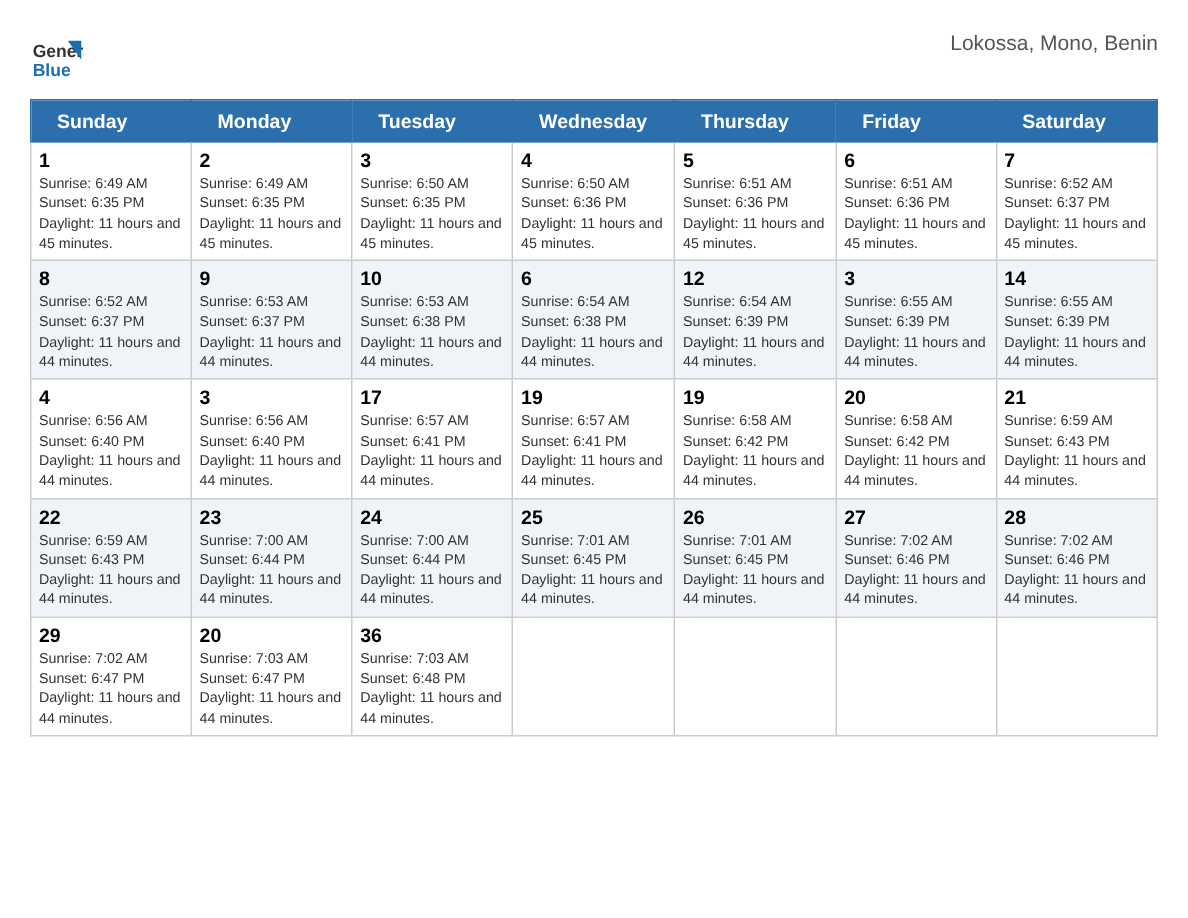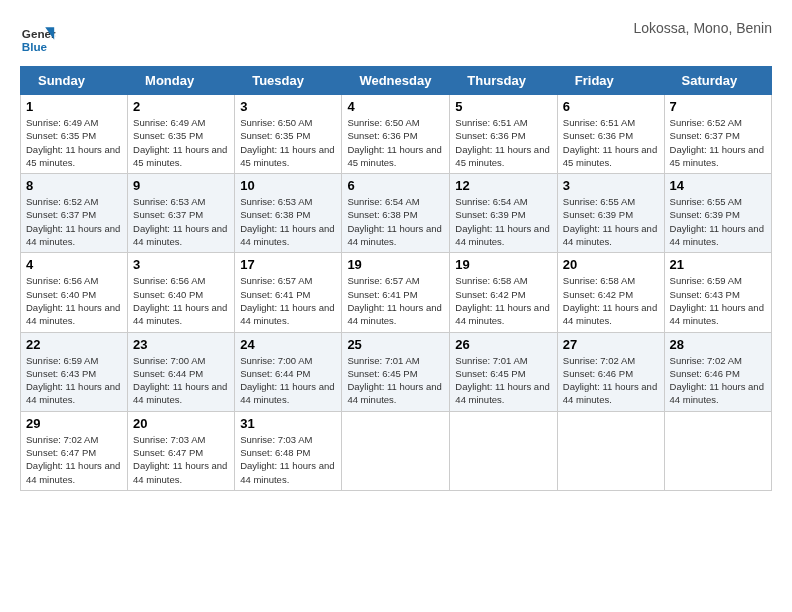--- a/index.html
+++ b/index.html
@@ -232,21 +232,21 @@
       <tr>
         <td>
           <span class="day-num">29</span>
           <div class="day-info">Sunrise: 7:02 AM<br>Sunset: 6:47 PM<br>Daylight: 11 hours and 44 minutes.</div>
         </td>
         <td>
           <span class="day-num">20</span>
           <div class="day-info">Sunrise: 7:03 AM<br>Sunset: 6:47 PM<br>Daylight: 11 hours and 44 minutes.</div>
         </td>
         <td>
-          <span class="day-num">31</span>
+          <span class="day-num">36</span>
           <div class="day-info">Sunrise: 7:03 AM<br>Sunset: 6:48 PM<br>Daylight: 11 hours and 44 minutes.</div>
         </td>
         <td class="empty-cell"></td>
         <td class="empty-cell"></td>
         <td class="empty-cell"></td>
         <td class="empty-cell"></td>
       </tr>
     </tbody>
 </table>
 

